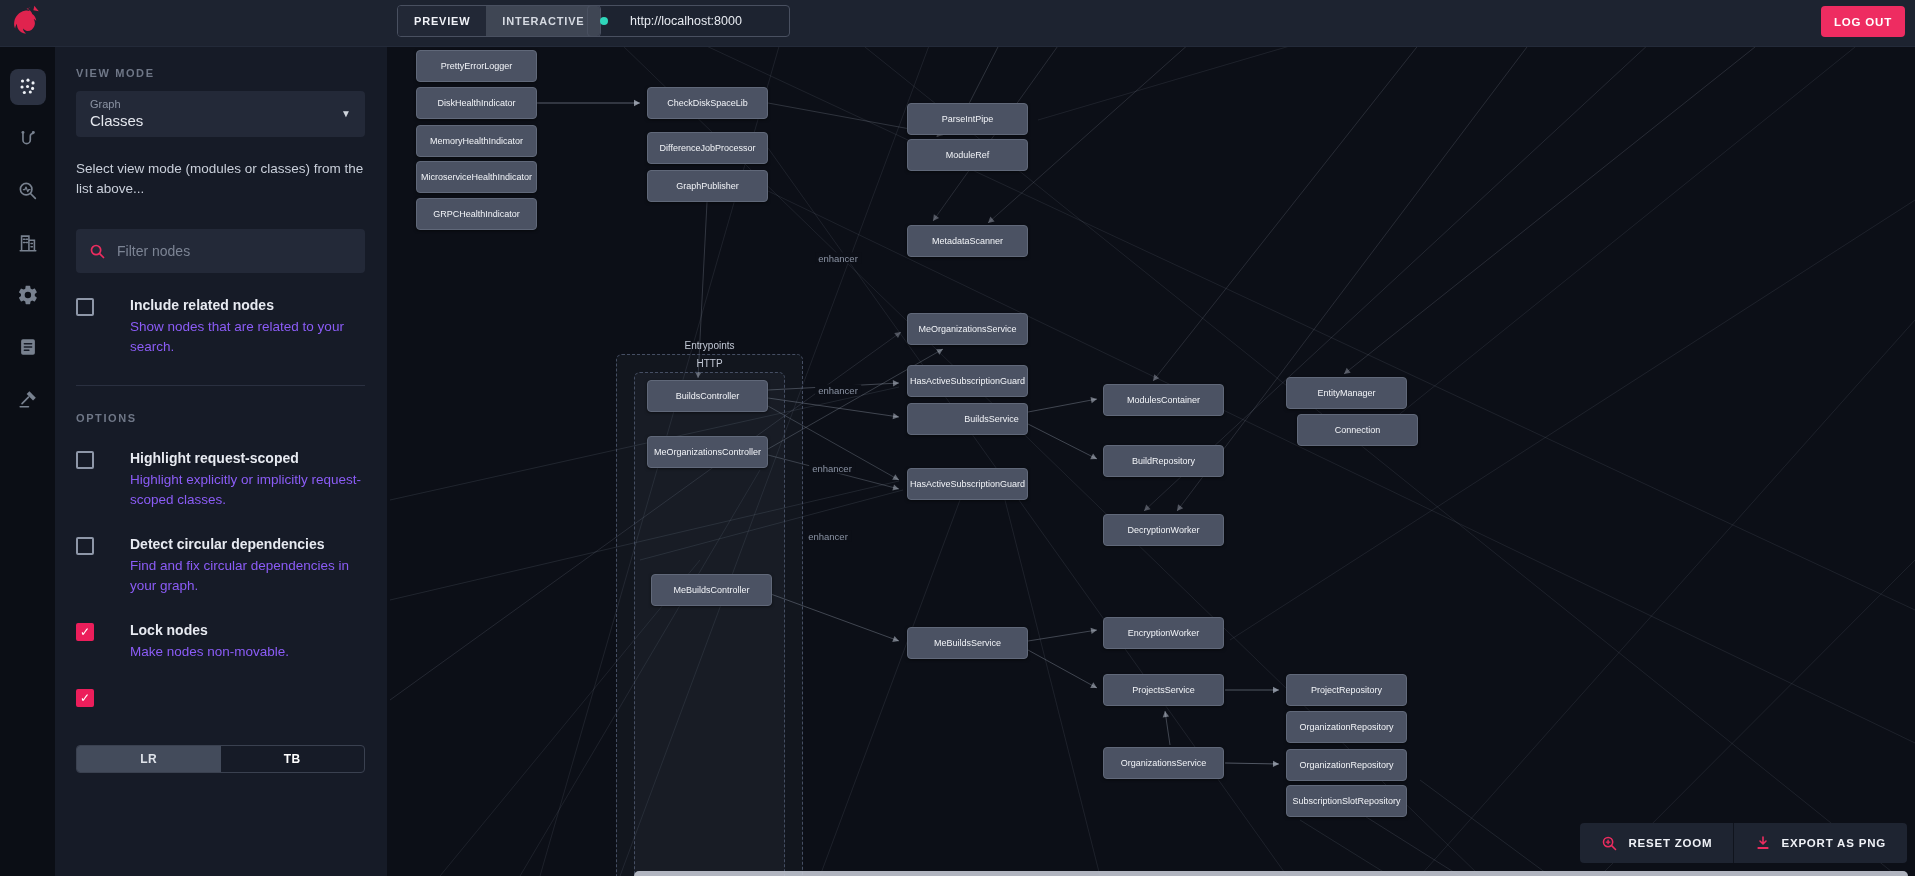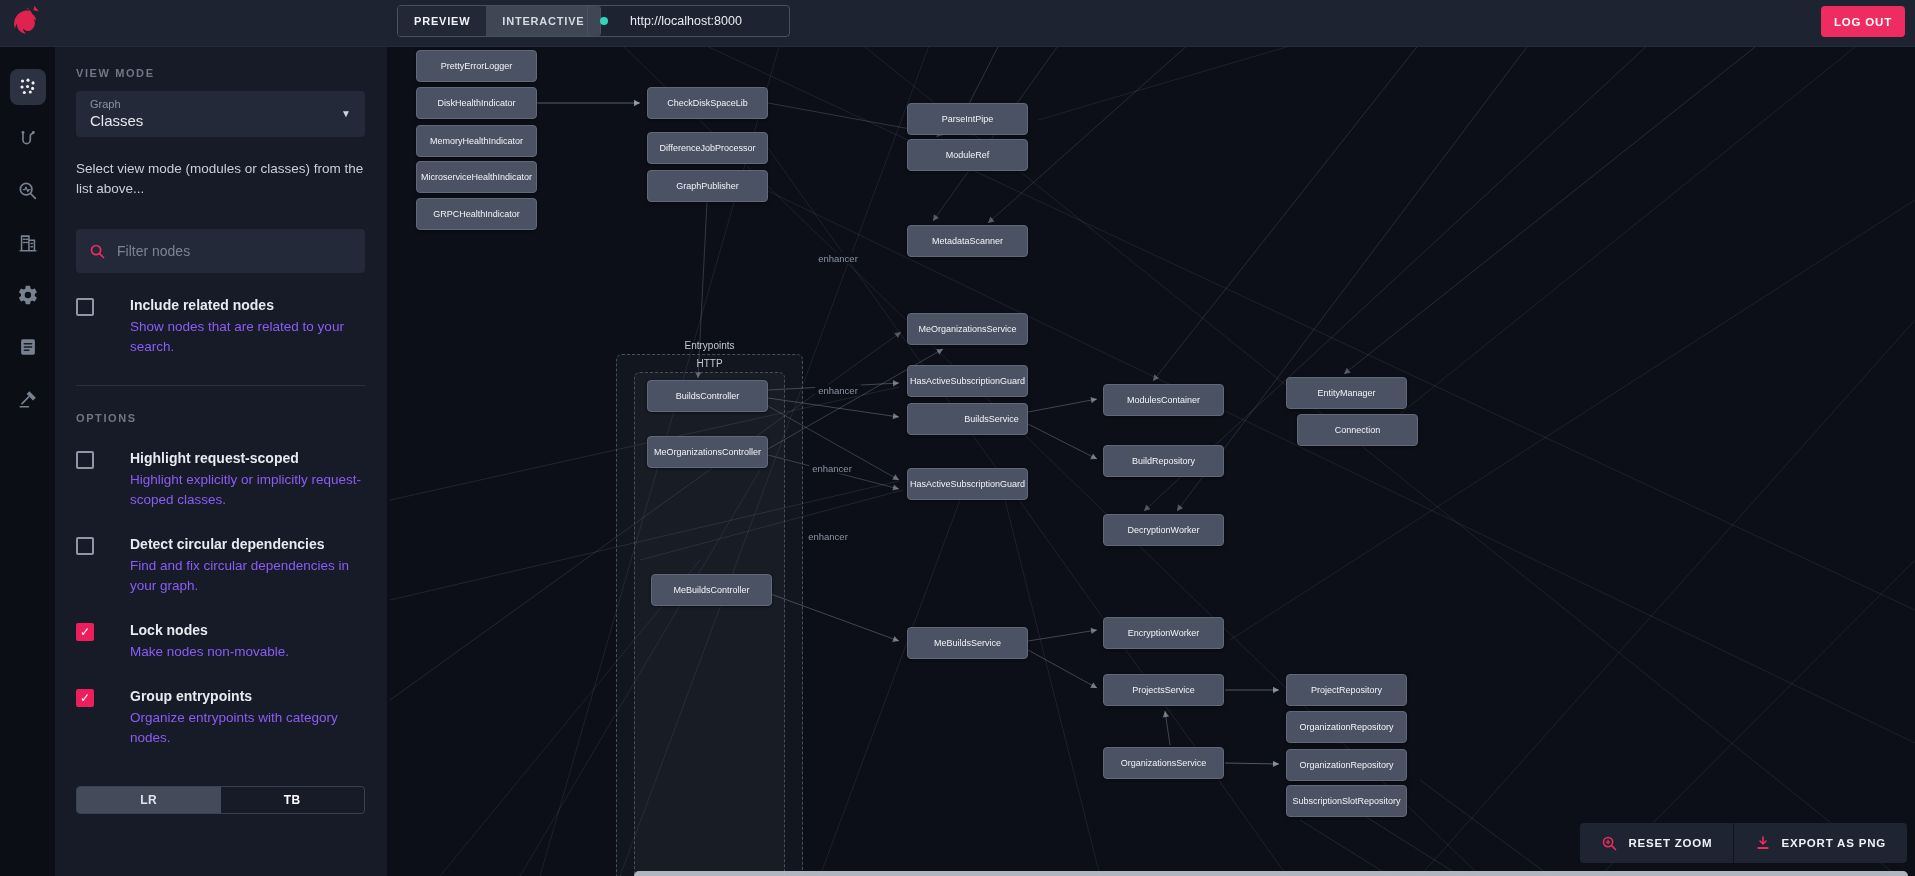--- a/index.html
+++ b/index.html
@@ -339,24 +339,20 @@
       </div>
       <div class="opt-row">
         <div class="checkbox checked">✓</div>
         <div class="opt-text">
           <div class="opt-title">Lock nodes</div>
           <div class="opt-desc">Make nodes non-movable.</div>
         </div>
       </div>
       <div class="opt-row">
         <div class="checkbox checked">✓</div>
-        <div class="opt-text">
-          <div class="opt-title">Group entrypoints</div>
-          <div class="opt-desc">Organize entrypoints with category nodes.</div>
-        </div>
       </div>
     </div>
 
   <div class="dir-toggle" id="dir-toggle">
       <button class="dir-btn active">LR</button>
       <button class="dir-btn">TB</button>
     </div>
 </div>
 
 <div class="zoom-controls">

